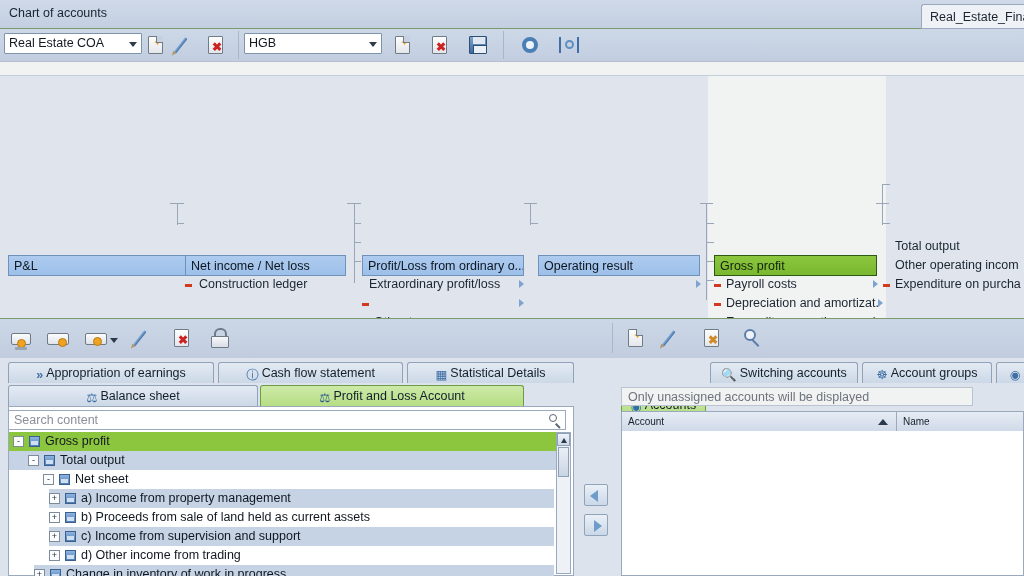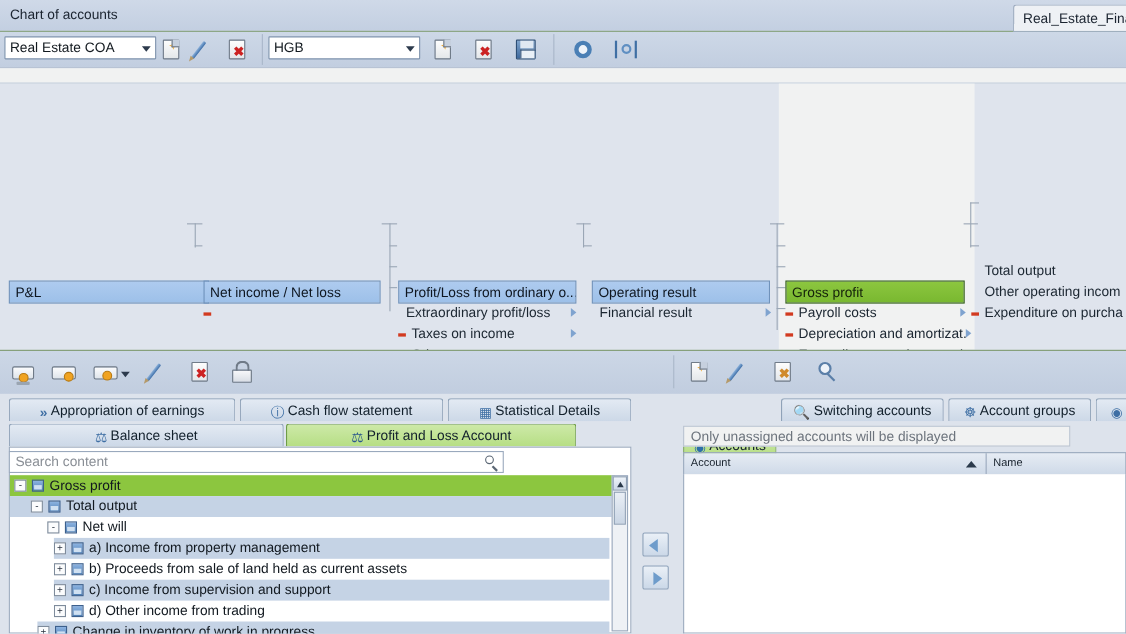--- a/index.html
+++ b/index.html
@@ -309,32 +309,31 @@
 
     <div class="conn h" style="left:876px; top:141px; width:13px;"></div>
     <div class="conn v" style="left:882px; top:122px; height:41px;"></div>
     <div class="conn h" style="left:882px; top:122px; width:8px;"></div>
     <div class="conn h" style="left:882px; top:161px; width:8px;"></div>
 
     <div class="node box" style="left:8px; top:193px; width:182px;">P&amp;L</div>
 
     <div class="node box" style="left:185px; top:193px; width:161px;">Net income / Net loss</div>
     <div class="minus" style="left:185px; top:222px;"></div>
+    <div class="node plain" style="left:194px; top:212px; width:150px;">Construction ledger</div>
 
     <div class="node box" style="left:362px; top:193px; width:162px;">Profit/Loss from ordinary o...</div>
     <div class="node plain" style="left:364px; top:212px; width:150px;">Extraordinary profit/loss</div>
     <div class="expander" style="left:519px; top:218px;"></div>
     <div class="minus" style="left:362px; top:241px;"></div>
-    <div class="node plain" style="left:369px; top:231px; width:150px;">Taxes on income</div>
     <div class="expander" style="left:519px; top:237px;"></div>
 
     <div class="node plain" style="left:369px; top:250px; width:150px;">Other taxes</div>
 
     <div class="node box" style="left:538px; top:193px; width:162px;">Operating result</div>
-    <div class="node plain" style="left:540px; top:212px; width:150px;">Financial result</div>
     <div class="expander" style="left:696px; top:218px;"></div>
 
     <div class="node box green" style="left:714px; top:193px; width:163px;">Gross profit</div>
     <div class="minus" style="left:714px; top:222px;"></div>
     <div class="node plain" style="left:721px; top:212px; width:155px;">Payroll costs</div>
     <div class="expander" style="left:873px; top:218px;"></div>
     <div class="minus" style="left:714px; top:241px;"></div>
     <div class="node plain" style="left:721px; top:231px; width:159px;">Depreciation and amortizat..</div>
     <div class="expander" style="left:878px; top:237px;"></div>
 
@@ -422,42 +421,42 @@
   </div>
   <div class="tab" style="left:862px; top:362px; width:130px;">
     <span class="ti" style="color:#3f6fa4;">☸</span><span>Account groups</span>
   </div>
   <div class="tab" style="left:996px; top:362px; width:50px;">
     <span class="ti" style="color:#3f6fa4;">◉</span><span>A</span>
   </div>
 
   <div class="panel" style="left:8px; top:406px; width:566px; height:170px;">
   </div>
-  <div class="searchbar" style="left:8px; top:410px; width:450px;" title="Search content">
+  <div class="searchbar" style="left:8px; top:410px; width:558px;" title="Search content">
     <span>Search content</span>
     <span class="srch-ico">
         <i></i>
         <u></u>
       </span>
   </div>
 
   <div class="trow sel" style="top:432px; width:550px; left:9px;">
     <span class="tnode" style="left:4px;">-</span>
     <span class="ticon" style="left:20px;"></span>
     <span style="position:absolute;left:36px;">Gross profit</span>
   </div>
   <div class="trow alt" style="top:451px; width:550px; left:9px;">
     <span class="tnode" style="left:19px;">-</span>
     <span class="ticon" style="left:35px;"></span>
     <span style="position:absolute;left:51px;">Total output</span>
   </div>
   <div class="trow" style="top:470px; width:550px; left:9px;">
     <span class="tnode" style="left:34px;">-</span>
     <span class="ticon" style="left:50px;"></span>
-    <span style="position:absolute;left:66px;">Net will</span>
+    <span style="position:absolute;left:66px;">Net sheet</span>
   </div>
   <div class="trow alt" style="top:489px; width:505px; left:49px;">
     <span class="tnode" style="left:0px;">+</span>
     <span class="ticon" style="left:16px;"></span>
     <span style="position:absolute;left:32px;">a) Income from property management</span>
   </div>
   <div class="trow" style="top:508px; width:505px; left:49px;">
     <span class="tnode" style="left:0px;">+</span>
     <span class="ticon" style="left:16px;"></span>
     <span style="position:absolute;left:32px;">b) Proceeds from sale of land held as current assets</span>

